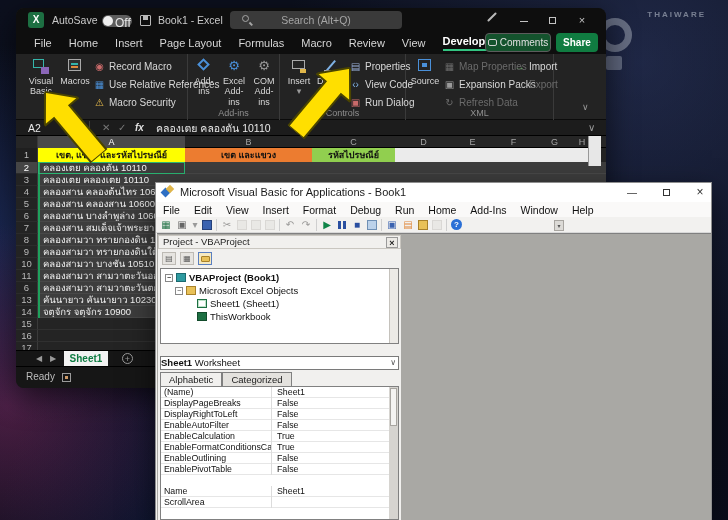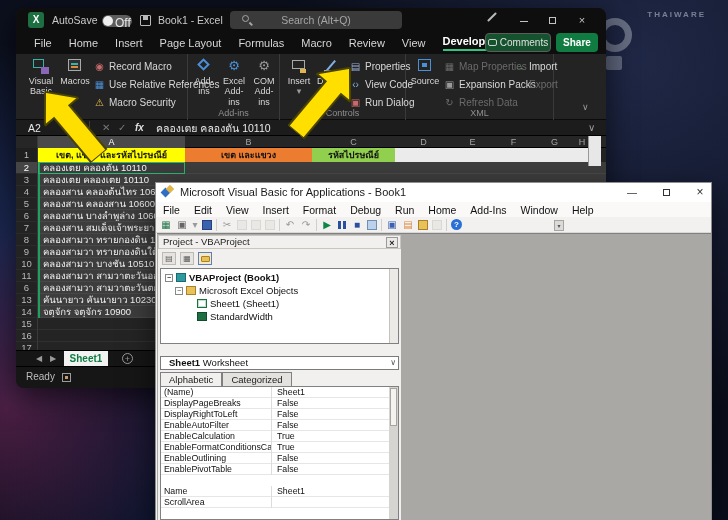--- a/index.html
+++ b/index.html
@@ -152,21 +152,21 @@
   .titem{position:absolute;height:12px;line-height:12px;white-space:nowrap;}
   .expb{display:inline-block;width:8px;height:8px;border:1px solid #888;background:#fff;font-size:7px;
         line-height:6px;text-align:center;color:#333;vertical-align:1px;margin-right:3px;}
   .nico{display:inline-block;width:10px;height:9px;margin-right:3px;vertical-align:-1px;}
   .i-proj{background:#2e9aa0;border:1px solid #1b6a70;}
   .i-folder{background:#e8c158;border:1px solid #a8812a;}
   .i-sheet{background:#fff;border:1px solid #1d6f42;box-shadow:inset 0 0 0 1px #bde3c8;}
   .i-wb{background:#1d6f42;border:1px solid #124b2b;}
   .tscroll{position:absolute;right:0;top:0;width:9px;height:100%;background:#eceae6;border-left:1px solid #c5c2bc;}
   .combo{position:absolute;left:2px;top:121px;width:239px;height:14px;background:#fff;border:1px solid #7a7a7a;
-         font-size:9.5px;line-height:12px;padding-left:8px;color:#111;}
+         font-size:9.5px;line-height:12px;padding-left:0;color:#111;}
   .cchev{position:absolute;right:2px;top:0;font-size:8px;color:#555;}
   .ptabs{position:absolute;left:2px;top:137px;height:14px;font-size:9.5px;color:#222;display:flex;}
   .ptab{padding:1px 8px 0 8px;border:1px solid #808080;border-bottom:none;background:#e4e2de;height:14px;}
   .ptab.on{background:#f1f0ee;position:relative;z-index:2;font-weight:normal;}
   .pgrid{position:absolute;left:2px;top:151px;width:239px;height:134px;background:#fff;border:1px solid #808080;
          font-size:8.8px;color:#111;}
   .prow{position:absolute;left:0;width:228px;height:11px;border-bottom:1px solid #e6e6e6;}
   .pname{position:absolute;left:0;top:0;width:111px;height:11px;line-height:10px;padding-left:3px;
          border-right:1px solid #dcdcdc;overflow:hidden;white-space:nowrap;}
   .pval{position:absolute;left:112px;top:0;width:116px;height:11px;line-height:10px;padding-left:4px;
@@ -520,21 +520,21 @@
         </div>
         <div class="ptools">
           <span class="ptb" style="left:4px">▤</span>
           <span class="ptb" style="left:22px">▦</span>
           <span class="ptb on" style="left:40px"><span class="fold"></span></span>
         </div>
         <div class="tree">
           <div class="titem" style="left:4px;top:3px;font-weight:bold"><span class="expb">−</span><span class="nico i-proj"></span><span>VBAProject (Book1)</span></div>
           <div class="titem" style="left:14px;top:16px"><span class="expb">−</span><span class="nico i-folder"></span><span>Microsoft Excel Objects</span></div>
           <div class="titem" style="left:36px;top:29px"><span class="nico i-sheet"></span><span>Sheet1 (Sheet1)</span></div>
-          <div class="titem" style="left:36px;top:42px"><span class="nico i-wb"></span><span>StandardWidth</span></div>
+          <div class="titem" style="left:36px;top:42px"><span class="nico i-wb"></span><span>ThisWorkbook</span></div>
           <div class="tscroll"></div>
         </div>
 
         <div class="combo">
           <b>Sheet1</b>&nbsp;<span>Worksheet</span>
           <span class="cchev">∨</span>
         </div>
         <div class="ptabs">
           <span class="ptab on">Alphabetic</span>
           <span class="ptab">Categorized</span>

